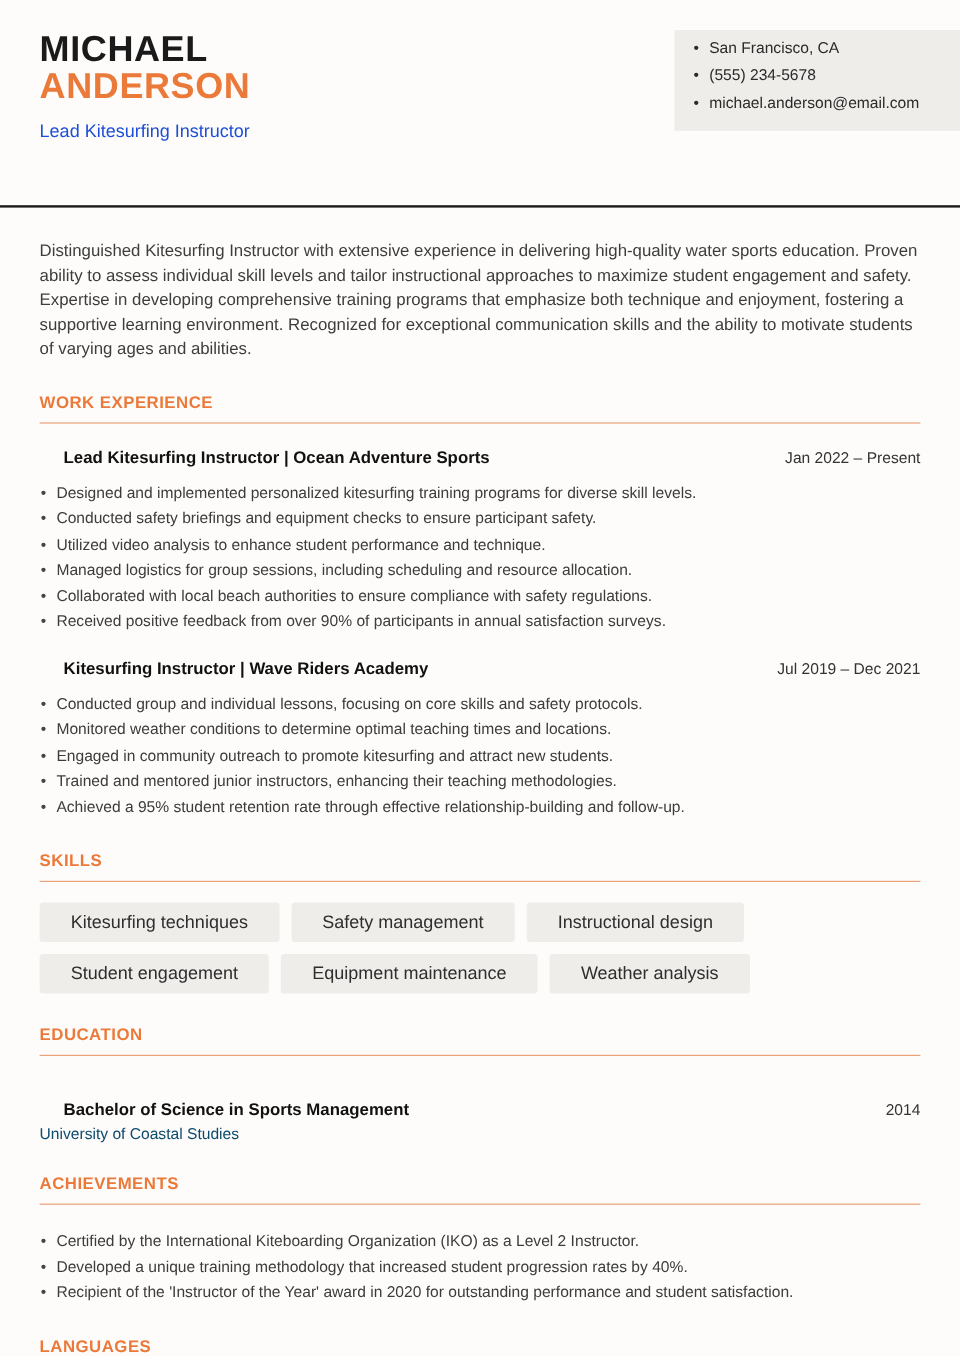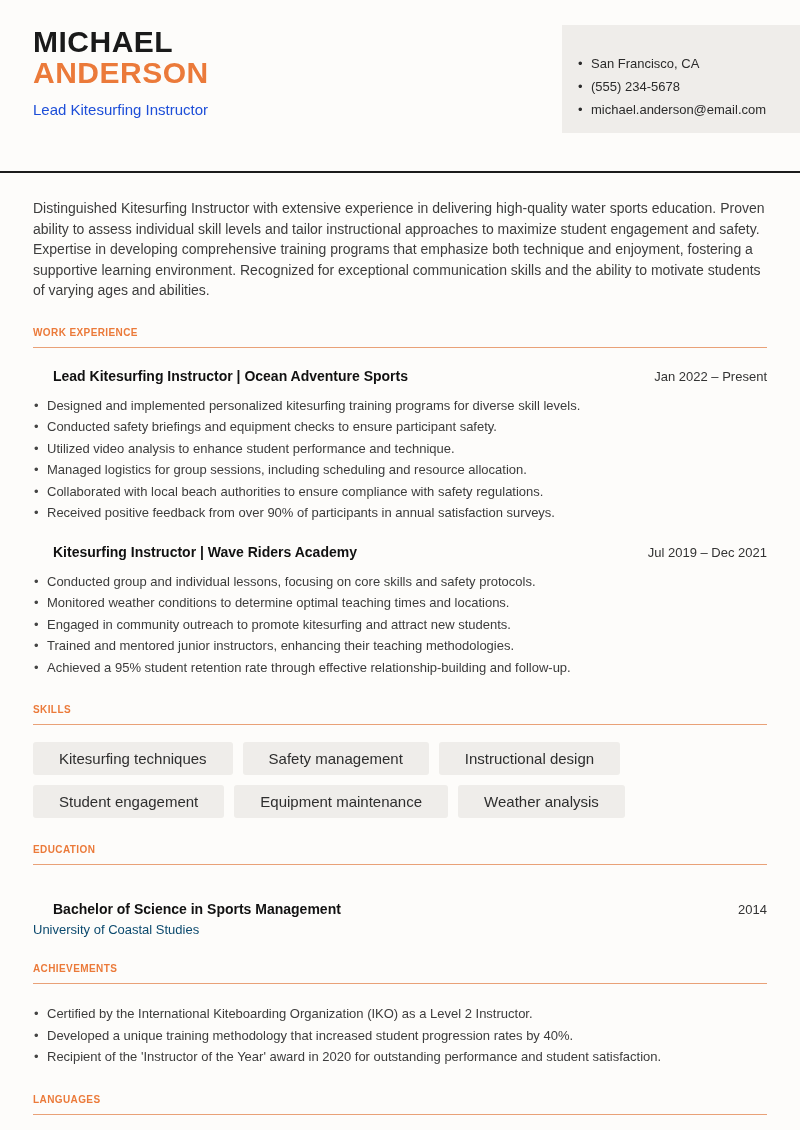--- a/index.html
+++ b/index.html
@@ -33,21 +33,21 @@
   }
   .name-block h1.last { color: var(--accent, #EB7A3A); }
   .header-job-title {
     margin-top: 13px;
     font-size: 15px;
     color: #1d4ed8;
   }
   .contact {
     background: var(--contact-bg, #EFEDEA);
     width: 238px;
-    padding: 27px 16px 12px 16px;
+    padding: 3px 16px 12px 16px;
     margin-top: -1px;
   }
   .contact ul { list-style: none; }
   .contact li {
     font-size: 13px;
     line-height: 23px;
     color: #2B2B2B;
     padding-left: 13px;
     position: relative;
   }
@@ -65,21 +65,21 @@
     margin-top: 25px;
     font-size: 14px;
     line-height: 20.5px;
     color: #3D3D3D;
   }
 
   section { margin-top: 26px; }
 
   h2.section-heading {
     color: var(--accent, #EB7A3A);
-    font-size: 10px;
+    font-size: 14px;
     font-weight: bold;
     letter-spacing: 0.4px;
     padding-bottom: 9px;
     border-bottom: 1px solid var(--heading-rule, #E9A177);
   }
 
   .job-entry { margin-top: 20px; }
   .job-row {
     display: flex;
     justify-content: space-between;

